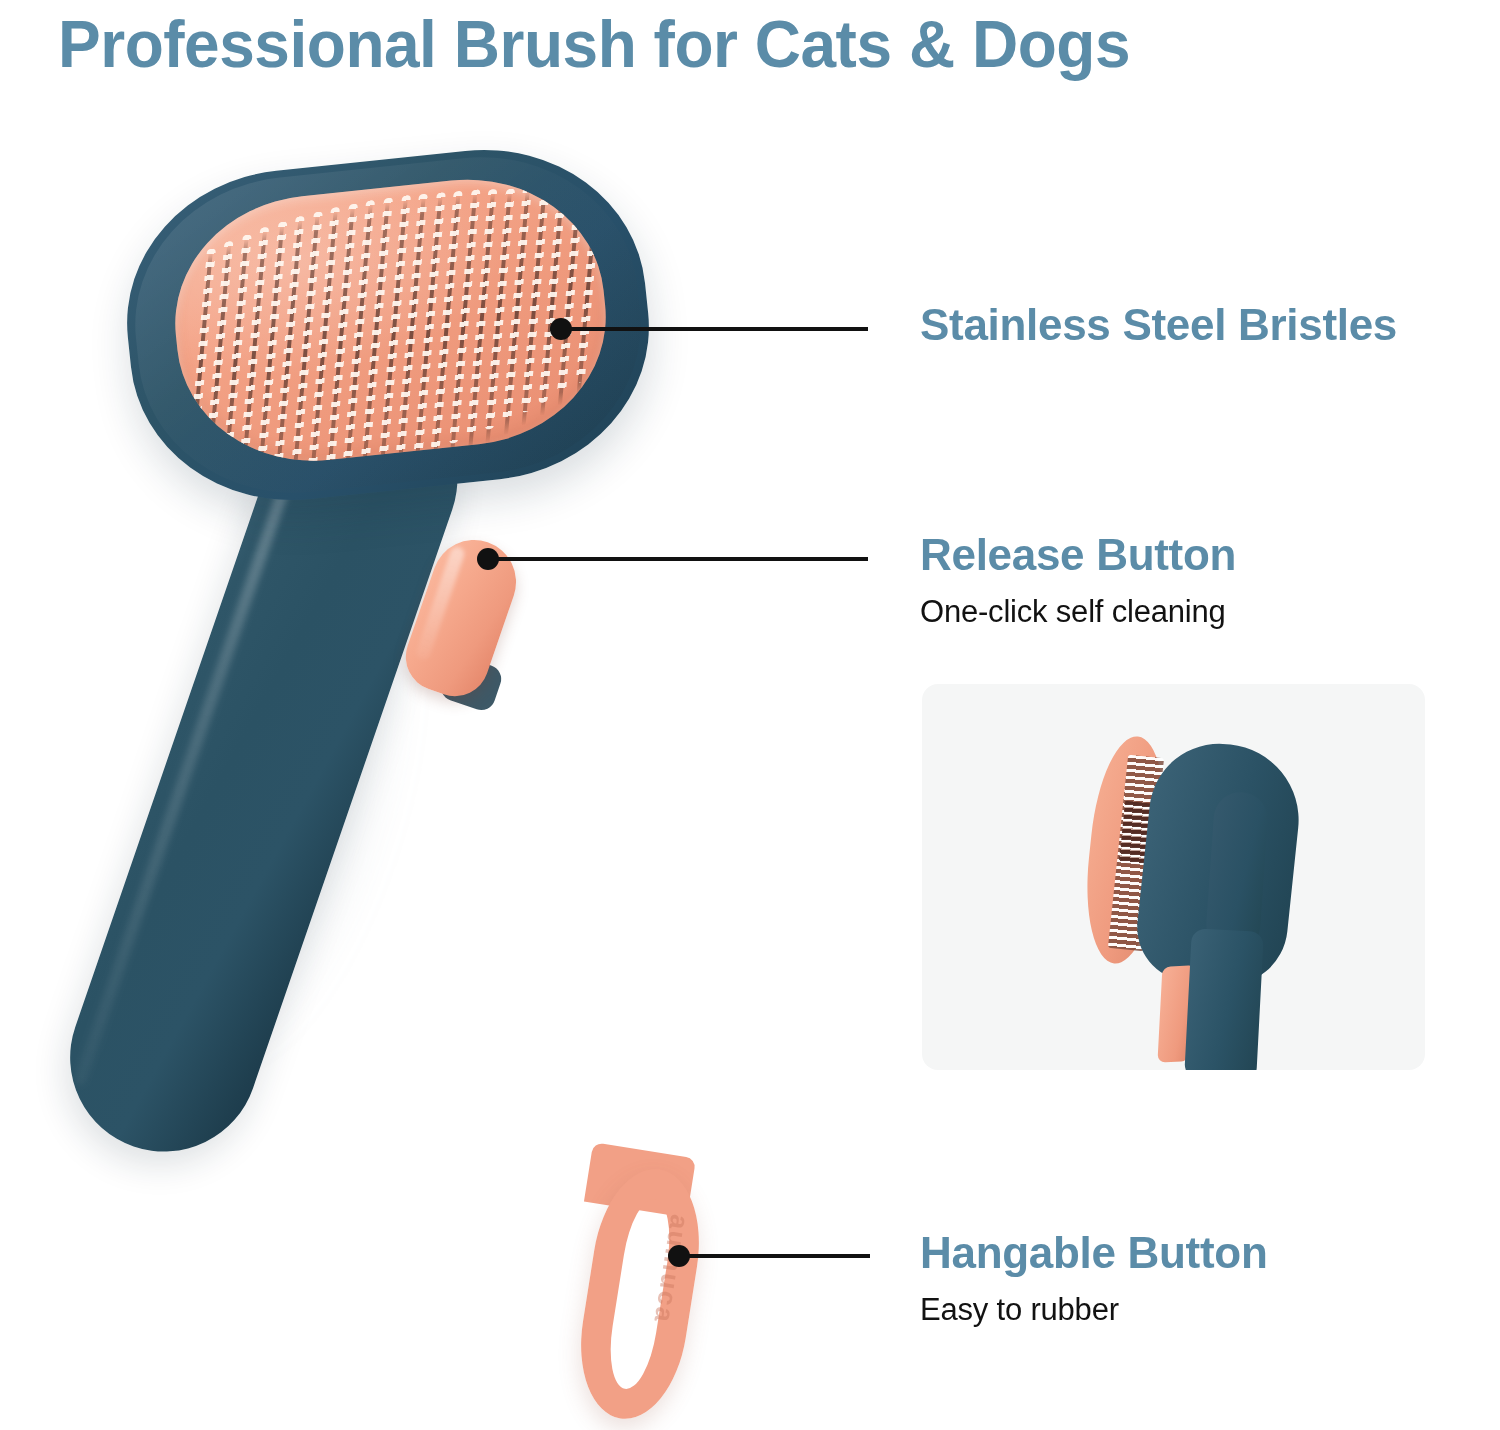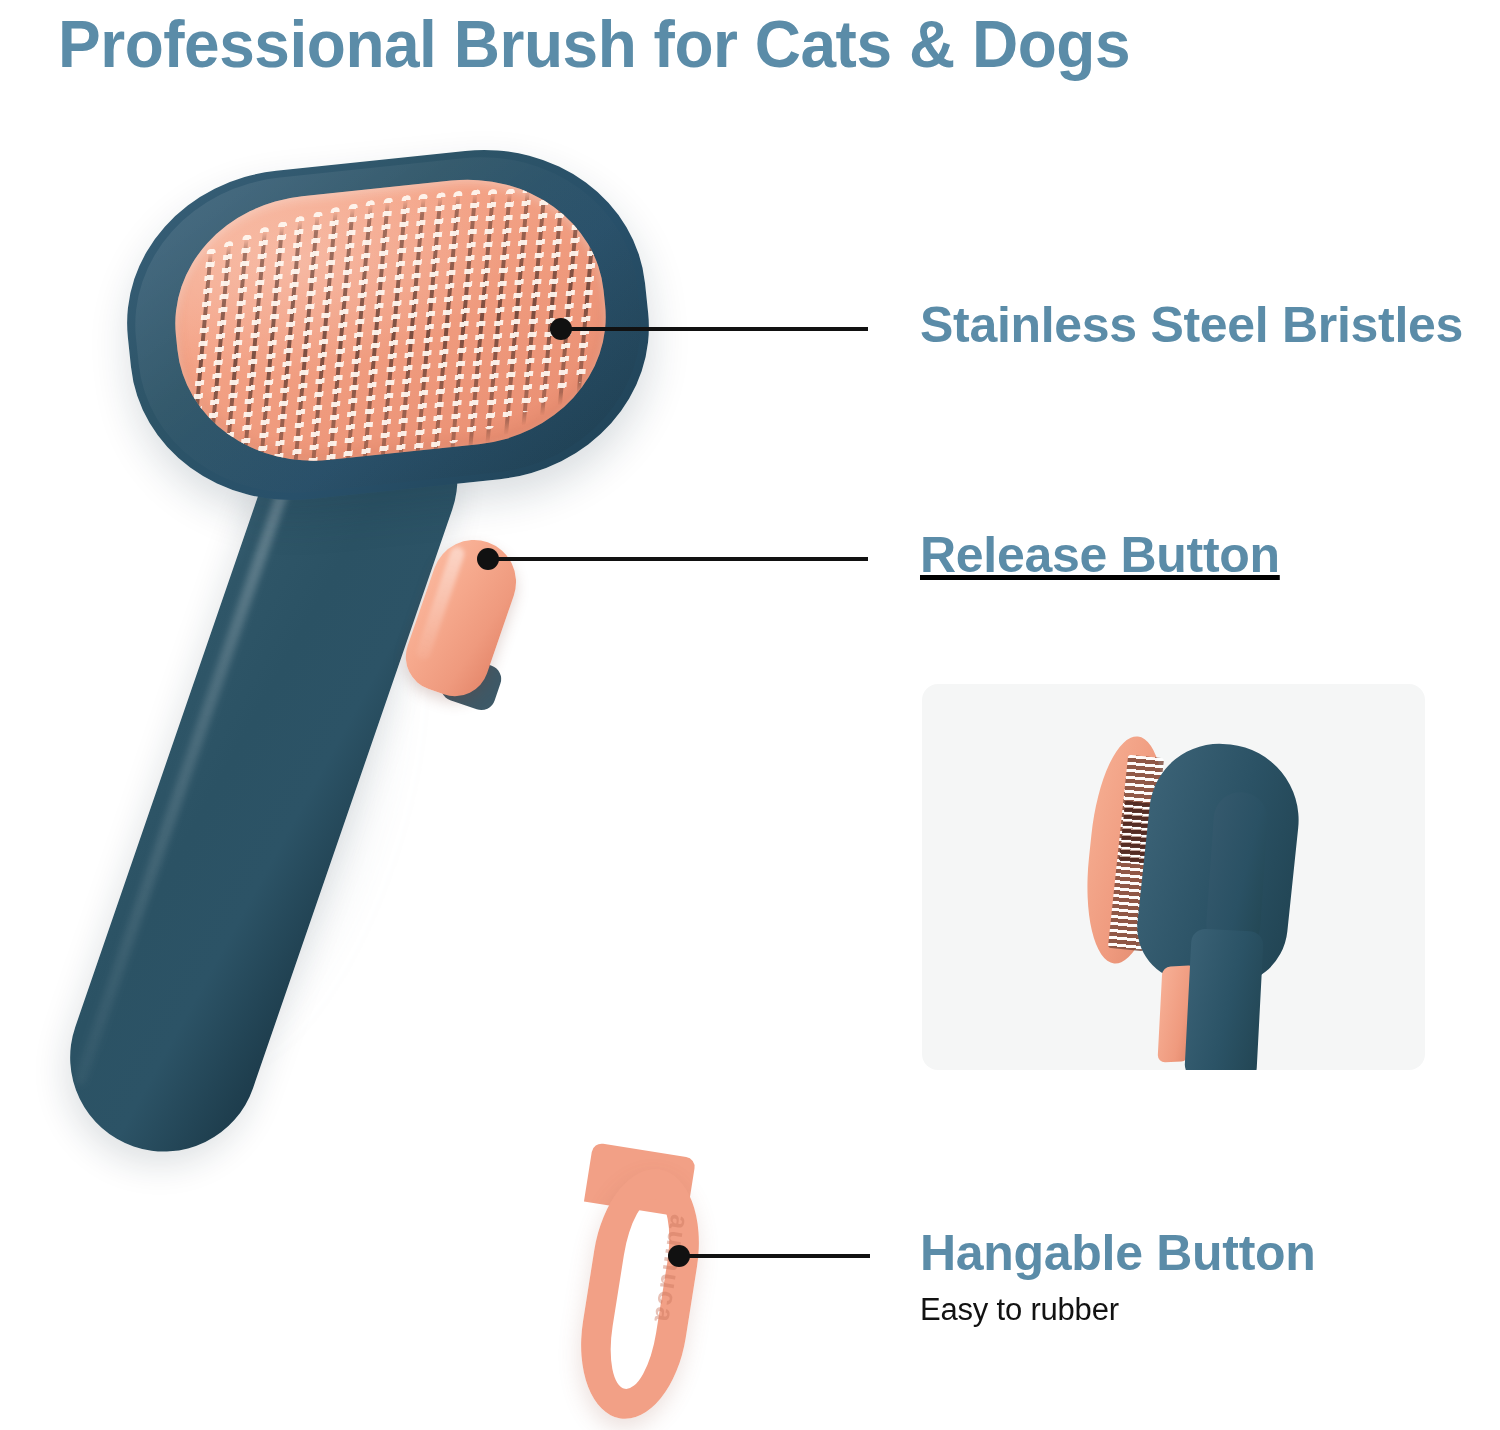--- a/index.html
+++ b/index.html
@@ -38,37 +38,37 @@
     transform: scaleX(0.97);
     transform-origin: left center;
   }
 
   
   .callout {
     position: absolute;
     white-space: nowrap;
   }
   .callout .c-head {
-    font-size: 50px;
+    font-size: 44px;
     line-height: 50px;
     font-weight: 700;
     color: #5b8ca8;
     letter-spacing: -0.3px;
   }
   .callout .c-sub {
     font-size: 31px;
     line-height: 40px;
     font-weight: 400;
     color: #121212;
     margin-top: 12px;
     letter-spacing: -0.2px;
   }
 
   #callout-bristles { left: 920px; top: 300px; }
-  #callout-release  { left: 920px; top: 530px; text-decoration: underline; }
+  #callout-release  { left: 920px; top: 530px; }
   #callout-hangable { left: 920px; top: 1228px; }
 
   
   .leader {
     position: absolute;
     height: 4px;
     background: #111111;
   }
   .leader-dot {
     position: absolute;
@@ -505,20 +505,21 @@
 
   <div class="leader-dot" id="leader-dot-3"></div>
   <div class="leader" id="leader-line-3"></div>
 
   <div class="callout" id="callout-bristles">
     <div class="c-head">Stainless Steel Bristles</div>
   </div>
 
   <div class="callout" id="callout-release">
     <div class="c-head">Release Button</div>
+    <div class="c-sub">One-click self cleaning</div>
   </div>
 
   <div class="callout" id="callout-hangable">
     <div class="c-head">Hangable Button</div>
     <div class="c-sub">Easy to rubber</div>
   </div>
 
   <div id="inset-panel">
     <div class="inset-art">
       <div class="ins-pad"></div>

